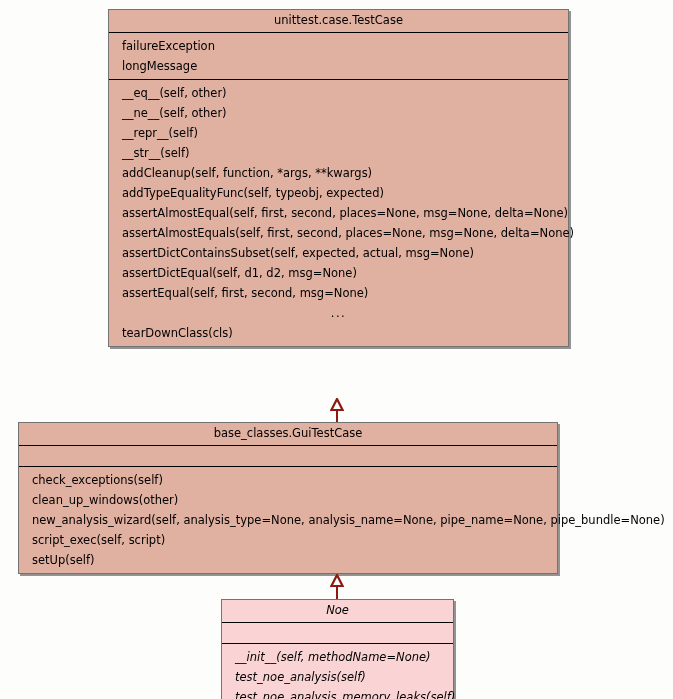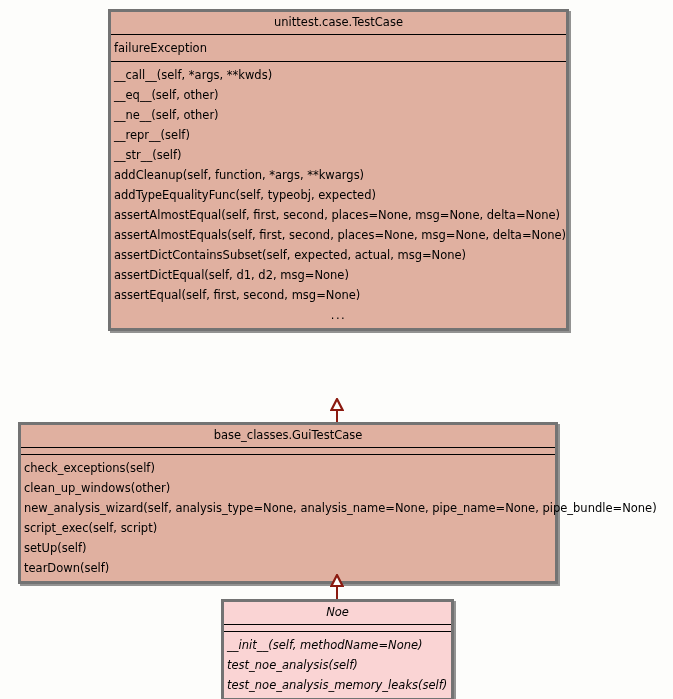--- a/index.html
+++ b/index.html
@@ -18,21 +18,21 @@
   #diagram {
     position: relative;
     width: 673px;
     height: 699px;
   }
 
   
   .uml-class {
     position: absolute;
     box-sizing: border-box;
-    border: 3px solid #737373;
+    border: 1px solid #737373;
     background: #e0b0a0;
     box-shadow: 2px 2px 0 rgba(60,60,60,0.55);
   }
   .uml-class.light {
     background: #fad4d4;
   }
 
   .class-header {
     box-sizing: border-box;
     text-align: center;
@@ -40,21 +40,21 @@
     color: #000;
     line-height: 1;
     padding: 5px 4px 5px 4px;
     border-bottom: 1px solid #000;
     white-space: nowrap;
   }
 
   
   .compartment {
     box-sizing: border-box;
-    padding: 0;
+    padding: 10px;
   }
   .compartment.bordered-bottom {
     border-bottom: 1px solid #000;
   }
   .compartment.empty-attrs {
     height: 7px;
   }
 
   .member-row {
     box-sizing: border-box;
@@ -93,36 +93,37 @@
 </head>
 <body>
 
 <div id="diagram">
 
   <div class="uml-class" id="class-testcase" style="left:108px; top:9px; width:461px;">
     <div class="class-header">unittest.case.TestCase</div>
 
     <div class="compartment bordered-bottom pad-top pad-bot">
       <div class="member-row">failureException</div>
+      <div class="member-row">longMessage</div>
     </div>
 
     <div class="compartment pad-top pad-bot">
-      <div class="member-row">__call__(self, *args, **kwds)</div>
       <div class="member-row">__eq__(self, other)</div>
       <div class="member-row">__ne__(self, other)</div>
       <div class="member-row">__repr__(self)</div>
       <div class="member-row">__str__(self)</div>
       <div class="member-row">addCleanup(self, function, *args, **kwargs)</div>
       <div class="member-row">addTypeEqualityFunc(self, typeobj, expected)</div>
       <div class="member-row">assertAlmostEqual(self, first, second, places=None, msg=None, delta=None)</div>
       <div class="member-row">assertAlmostEquals(self, first, second, places=None, msg=None, delta=None)</div>
       <div class="member-row">assertDictContainsSubset(self, expected, actual, msg=None)</div>
       <div class="member-row">assertDictEqual(self, d1, d2, msg=None)</div>
       <div class="member-row">assertEqual(self, first, second, msg=None)</div>
       <div class="member-row ellipsis">...</div>
+      <div class="member-row">tearDownClass(cls)</div>
     </div>
   </div>
 
   <div class="generalization" id="rel-1" style="left:327px; top:396px; width:20px; height:26px;">
     <div class="gen-stem" style="top:11px; height:15px;"></div>
     <div class="gen-head" style="margin-left:-7px;">
       <svg width="14" height="13" viewBox="0 0 14 13">
         <polygon points="7,1 12.6,12 1.4,12" fill="#fdfdfb" stroke="#8b1a10" stroke-width="2.2"></polygon>
       </svg>
     </div>
@@ -132,21 +133,20 @@
     <div class="class-header">base_classes.GuiTestCase</div>
 
     <div class="compartment bordered-bottom empty-attrs"></div>
 
     <div class="compartment pad-top pad-bot">
       <div class="member-row">check_exceptions(self)</div>
       <div class="member-row">clean_up_windows(other)</div>
       <div class="member-row">new_analysis_wizard(self, analysis_type=None, analysis_name=None, pipe_name=None, pipe_bundle=None)</div>
       <div class="member-row">script_exec(self, script)</div>
       <div class="member-row">setUp(self)</div>
-      <div class="member-row">tearDown(self)</div>
     </div>
   </div>
 
   <div class="generalization" id="rel-2" style="left:327px; top:572px; width:20px; height:27px;">
     <div class="gen-stem" style="top:11px; height:16px;"></div>
     <div class="gen-head" style="margin-left:-7px;">
       <svg width="14" height="13" viewBox="0 0 14 13">
         <polygon points="7,1 12.6,12 1.4,12" fill="#fdfdfb" stroke="#8b1a10" stroke-width="2.2"></polygon>
       </svg>
     </div>

